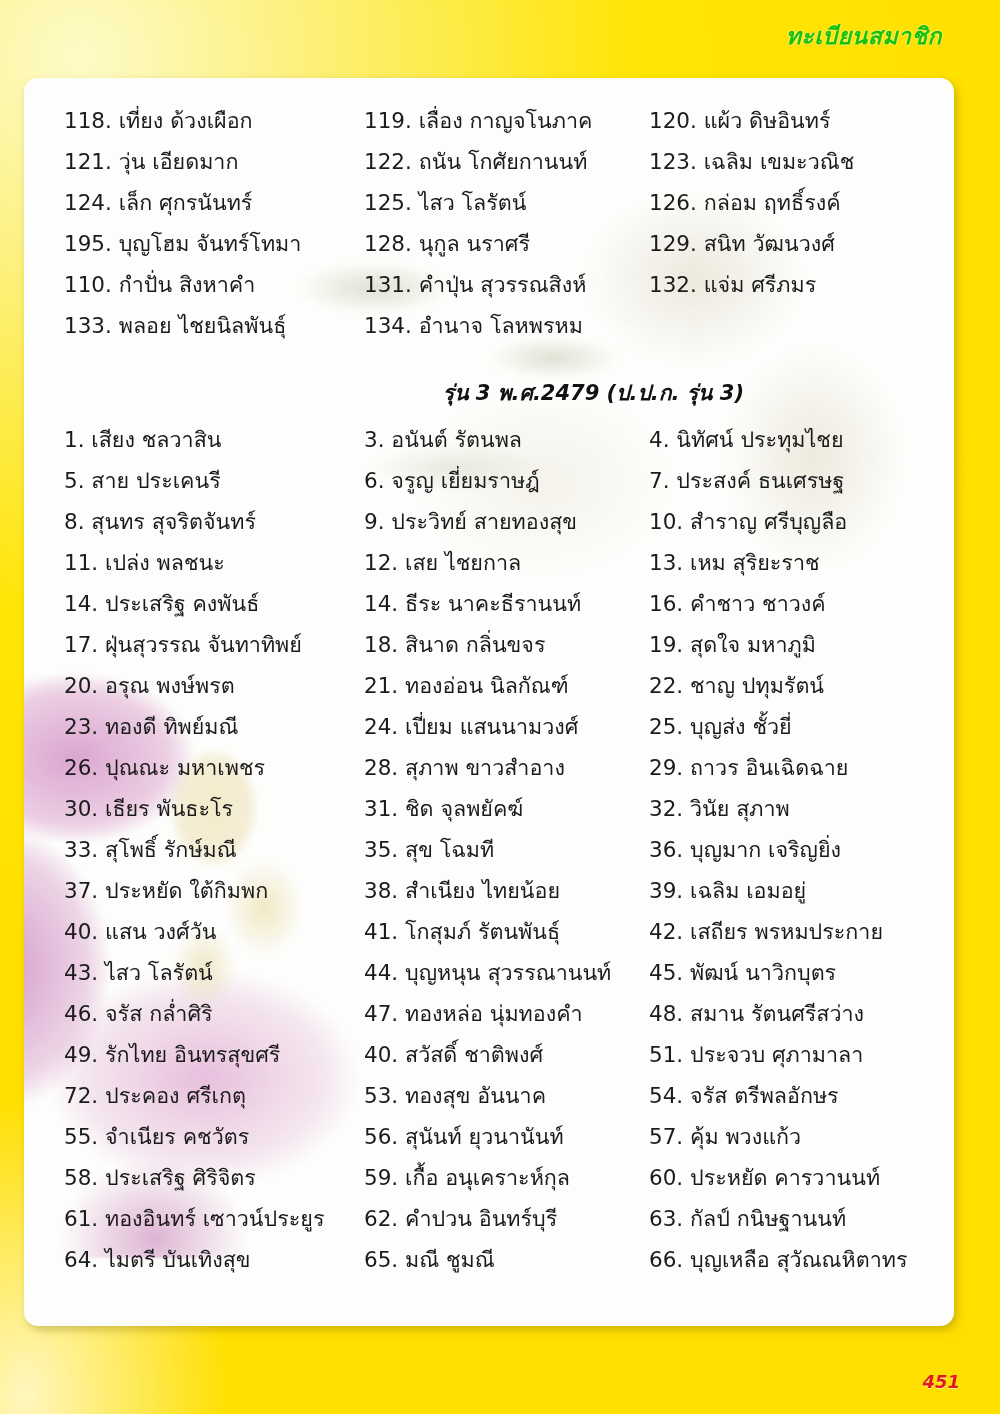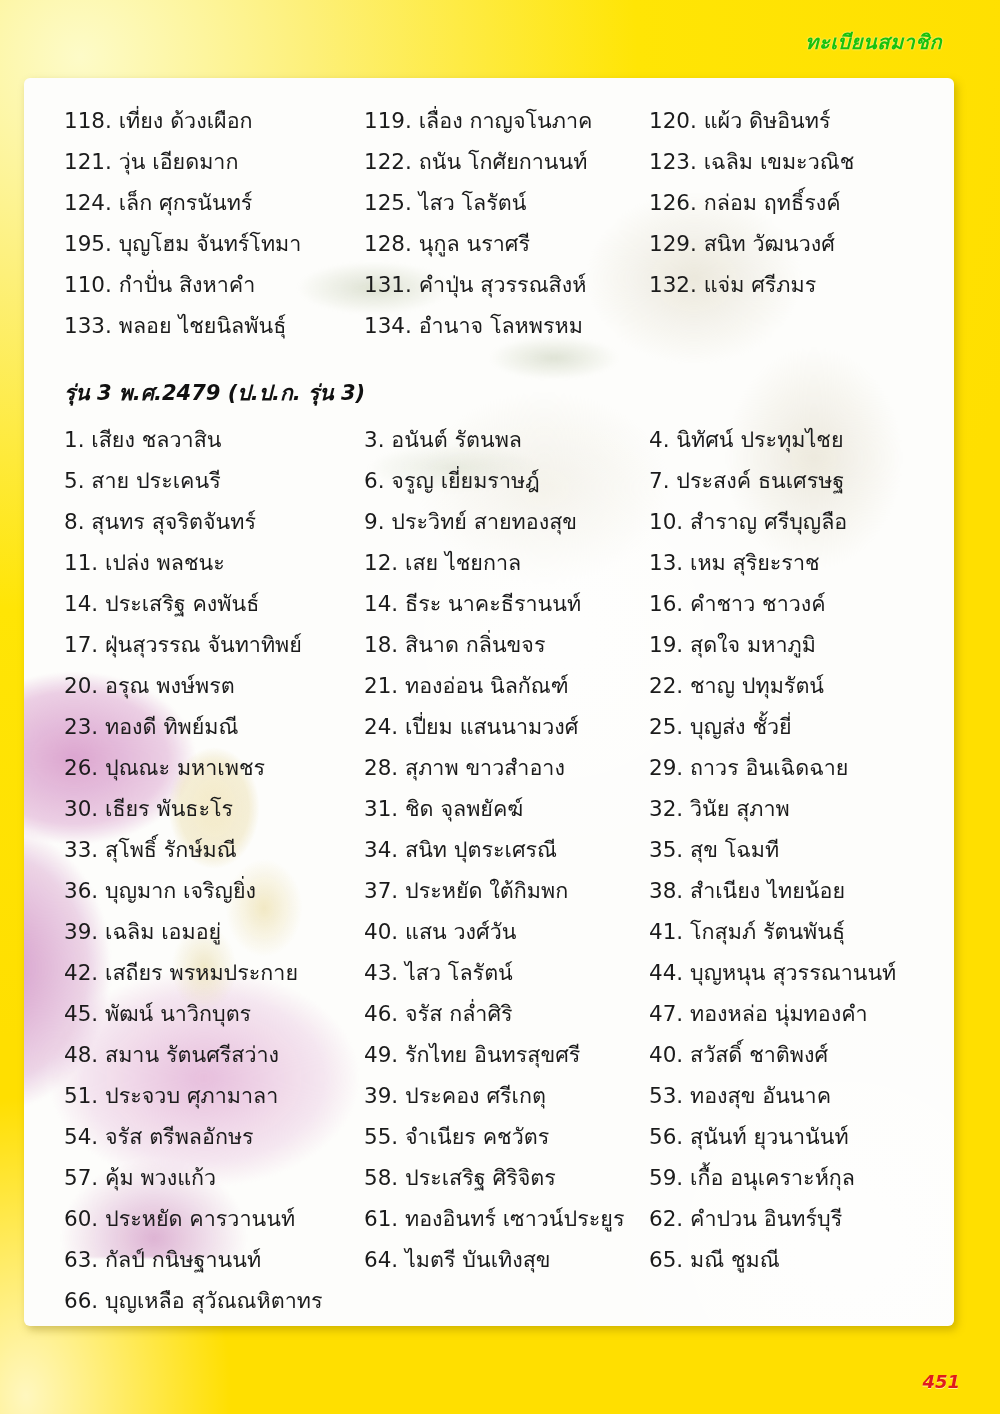--- a/index.html
+++ b/index.html
@@ -31,39 +31,39 @@
 
   
   .banner {
     position: absolute;
     top: 0; left: 0; right: 0;
     height: 78px;
   }
   .banner-title {
     position: absolute;
     right: 58px;
-    top: 26px;
-    font-size: 20px;
+    top: 18px;
+    font-size: 23px;
     font-weight: bold;
     font-style: italic;
     color: #19c20a;
     letter-spacing: 0.5px;
     text-shadow: 0 0 2px rgba(255,255,255,0.9);
     white-space: nowrap;
   }
 
   
   .card {
     position: absolute;
     left: 24px;
     top: 78px;
     width: 930px;
     height: 1248px;
     background: #fdfdfb;
-    border-radius: 6px;
+    border-radius: 14px;
     box-shadow: 3px 4px 9px rgba(120,100,0,0.35);
     overflow: hidden;
   }
 
   
   .floral {
     position: absolute;
     inset: 0;
     pointer-events: none;
   }
@@ -132,21 +132,21 @@
     grid-template-columns: 300px 285px 1fr;
     row-gap: 0px;
   }
   .name-cell {
     font-size: 21.5px;
     line-height: 41px;
     color: #1b1b1b;
     white-space: nowrap;
   }
   .section-heading {
-    text-align: left;
+    text-align: right;
     font-size: 21px;
     font-weight: bold;
     font-style: italic;
     color: #111;
     margin: 30px 0 10px 0;
     padding-right: 170px;
   }
   .block-2 .name-grid { grid-template-columns: 300px 285px 1fr; }
 
   
@@ -233,39 +233,38 @@
         <div class="name-cell">23. ทองดี ทิพย์มณี</div>
         <div class="name-cell">24. เปี่ยม แสนนามวงศ์</div>
         <div class="name-cell">25. บุญส่ง ชั้วยี่</div>
         <div class="name-cell">26. ปุณณะ มหาเพชร</div>
         <div class="name-cell">28. สุภาพ ขาวสำอาง</div>
         <div class="name-cell">29. ถาวร อินเฉิดฉาย</div>
         <div class="name-cell">30. เธียร พันธะโร</div>
         <div class="name-cell">31. ชิด จุลพยัคฆ์</div>
         <div class="name-cell">32. วินัย สุภาพ</div>
         <div class="name-cell">33. สุโพธิ์ รักษ์มณี</div>
-        <div class="name-cell">34. สนิท ปุตระเศรณี</div>
         <div class="name-cell">35. สุข โฉมที</div>
         <div class="name-cell">36. บุญมาก เจริญยิ่ง</div>
         <div class="name-cell">37. ประหยัด ใต้กิมพก</div>
         <div class="name-cell">38. สำเนียง ไทยน้อย</div>
         <div class="name-cell">39. เฉลิม เอมอยู่</div>
         <div class="name-cell">40. แสน วงศ์วัน</div>
         <div class="name-cell">41. โกสุมภ์ รัตนพันธุ์</div>
         <div class="name-cell">42. เสถียร พรหมประกาย</div>
         <div class="name-cell">43. ไสว โลรัตน์</div>
         <div class="name-cell">44. บุญหนุน สุวรรณานนท์</div>
         <div class="name-cell">45. พัฒน์ นาวิกบุตร</div>
         <div class="name-cell">46. จรัส กล่ำศิริ</div>
         <div class="name-cell">47. ทองหล่อ นุ่มทองคำ</div>
         <div class="name-cell">48. สมาน รัตนศรีสว่าง</div>
         <div class="name-cell">49. รักไทย อินทรสุขศรี</div>
         <div class="name-cell">40. สวัสดิ์ ชาติพงศ์</div>
         <div class="name-cell">51. ประจวบ ศุภามาลา</div>
-        <div class="name-cell">39. ประคอง ศรีเกตุ</div>
+        <div class="name-cell">72. ประคอง ศรีเกตุ</div>
         <div class="name-cell">53. ทองสุข อันนาค</div>
         <div class="name-cell">54. จรัส ตรีพลอักษร</div>
         <div class="name-cell">55. จำเนียร คชวัตร</div>
         <div class="name-cell">56. สุนันท์ ยุวนานันท์</div>
         <div class="name-cell">57. คุ้ม พวงแก้ว</div>
         <div class="name-cell">58. ประเสริฐ ศิริจิตร</div>
         <div class="name-cell">59. เกื้อ อนุเคราะห์กุล</div>
         <div class="name-cell">60. ประหยัด คารวานนท์</div>
         <div class="name-cell">61. ทองอินทร์ เซาวน์ประยูร</div>
         <div class="name-cell">62. คำปวน อินทร์บุรี</div>

